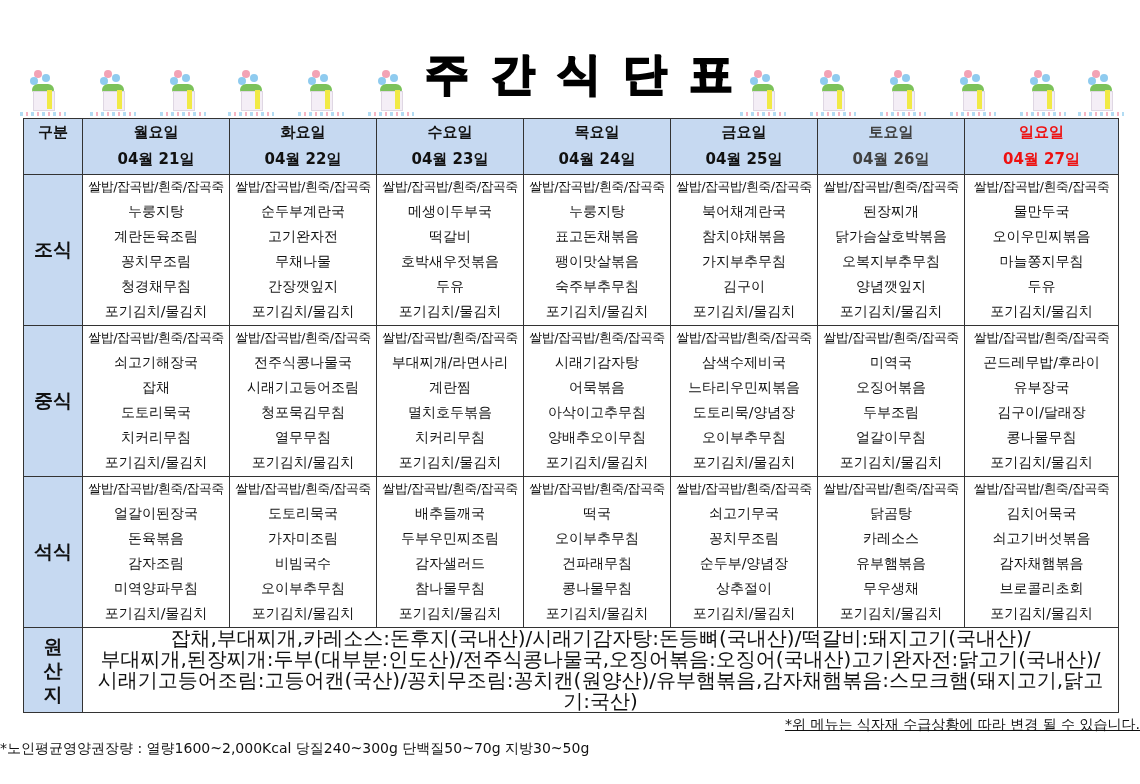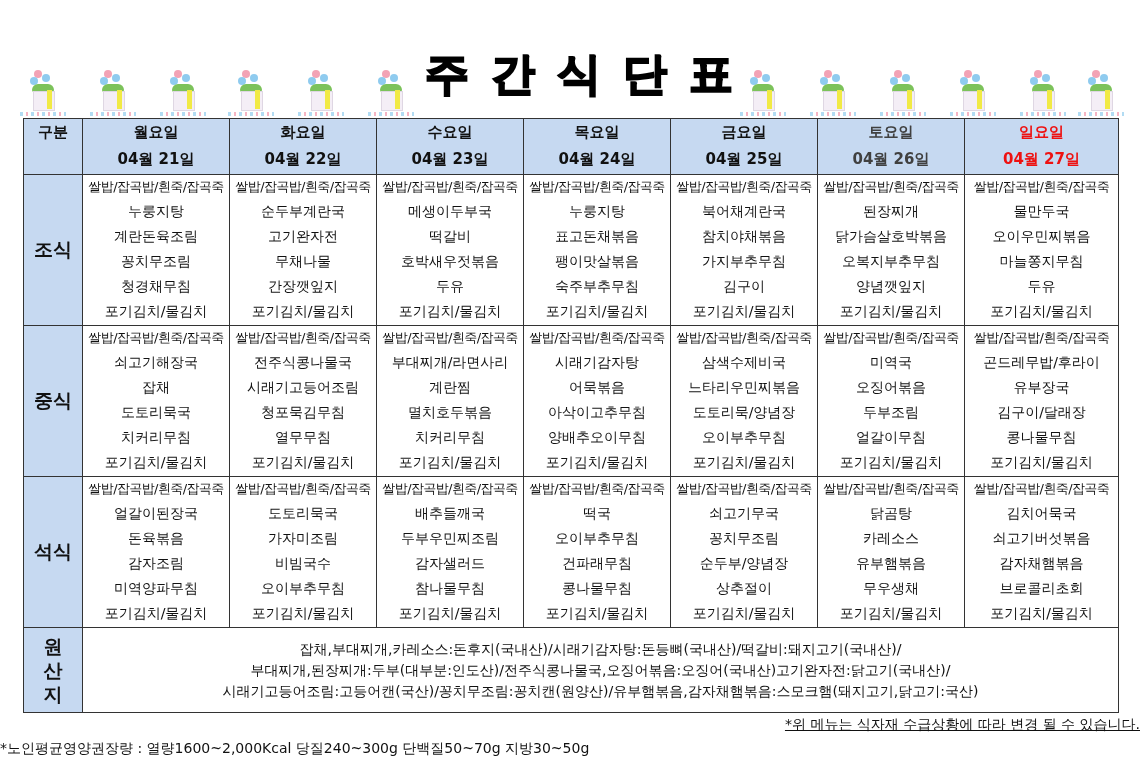--- a/index.html
+++ b/index.html
@@ -18,21 +18,21 @@
            color:#000000; line-height:60px; white-space:nowrap; -webkit-text-stroke:2px #000; }
 
   table.menu { position:absolute; left:23px; top:118px; border-collapse:collapse; table-layout:fixed; width:1095px; }
   table.menu td, table.menu th { border:1.5px solid #333; padding:0; text-align:center; vertical-align:top; }
   .hdr th { background:#c6d9f1; height:55px; font-weight:bold; font-size:15px; line-height:27px; vertical-align:middle; }
   .rowhead { background:#c6d9f1; font-weight:bold; font-size:19px; vertical-align:middle !important; width:58px; }
   .blue { color:#404040; }
   .red { color:#ee1111; }
   .meal td.cell { font-size:14px; line-height:25px; height:150px; white-space:nowrap; }
   .rice { font-size:13px; letter-spacing:-0.6px; height:24px; line-height:24px; overflow:visible; }
-  .origin td.otext { height:84px; vertical-align:middle; font-size:14px; line-height:21px; padding:0 6px; }
+  .origin td.otext { height:84px; vertical-align:middle; font-size:20px; line-height:21px; padding:0 6px; }
   .origin .rowhead { line-height:24px; }
   .note1 { position:absolute; left:0; width:1140px; top:716px; text-align:right; font-size:14px; text-decoration:underline; }
   .note2 { position:absolute; left:0; width:1140px; top:740px; text-align:left; font-size:14px; }
 </style>
 </head>
 <body>
 
 <div class="banner" id="banner">
     <div class="pot" style="left: 0px;">
       <span class="fl" style="left:14px;top:2px;background:#f3a3b5"></span>

